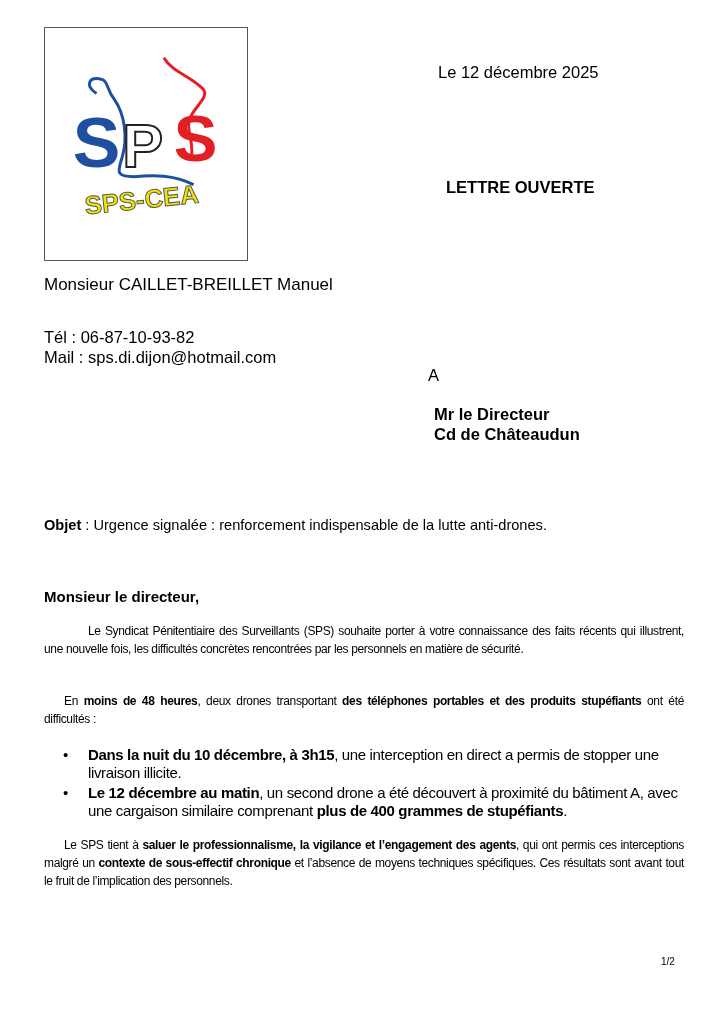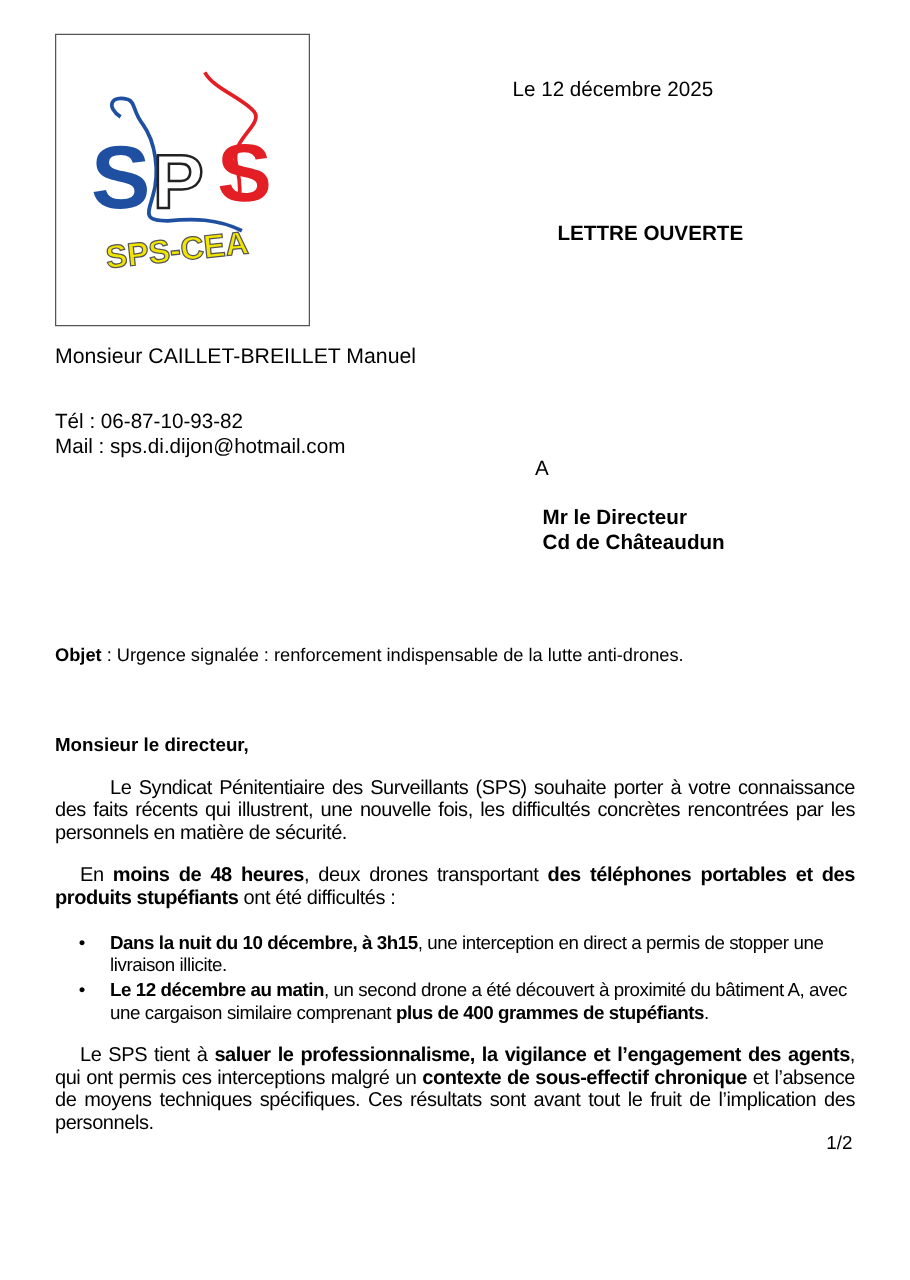--- a/index.html
+++ b/index.html
@@ -4,37 +4,37 @@
 <style>
   html, body { margin: 0; padding: 0; background: #ffffff; }
   body { width: 728px; height: 1024px; position: relative; overflow: hidden;
          font-family: "Liberation Sans", sans-serif; color: #000; }
   .abs { position: absolute; }
   .logo-box { left: 44px; top: 27px; width: 204px; height: 234px;
               border: 1px solid #555; box-sizing: border-box; background: #fff; }
   .logo-box svg { width: 100%; height: 100%; display: block; }
   .sender { left: 44px; top: 276px; font-size: 17px; line-height: 18px; }
   .contact { left: 44px; top: 327px; font-size: 16.5px; line-height: 20px; }
-  .date { left: 410px; top: 63px; font-size: 16.5px; }
+  .date { left: 438px; top: 63px; font-size: 16.5px; }
   .title { left: 434px; top: 178px; font-size: 16.5px; font-weight: bold; margin-left: 12px; }
   .recipient-a { left: 428px; top: 366px; font-size: 16.5px; }
   .recipient { left: 434px; top: 404px; font-size: 16.5px; line-height: 20px; font-weight: bold; }
   .objet { left: 44px; top: 517px; font-size: 14.6px; }
   .greeting { left: 44px; top: 588px; font-size: 15px; font-weight: bold; }
-  .body-text { left: 44px; width: 640px; font-size: 16px; line-height: 18px;
+  .body-text { left: 44px; width: 640px; font-size: 12px; line-height: 18px;
                font-family: "Liberation Sans Narrow", "Liberation Sans", sans-serif;
                letter-spacing: -0.35px; text-align: justify; }
   .p1 { top: 622px; text-indent: 44px; }
   .p2 { top: 692px; text-indent: 20px; }
   .p3 { top: 836px; text-indent: 20px; }
   .list { left: 44px; top: 746px; width: 640px; font-size: 15px; line-height: 18px;
           letter-spacing: -0.35px; margin: 0; padding: 0; list-style: none; }
   .list li { position: relative; padding-left: 44px; margin-bottom: 2px; }
   .bullet { position: absolute; left: 19px; top: 0; }
-  .pagenum { left: 661px; top: 906px; font-size: 15px; }
+  .pagenum { left: 661px; top: 956px; font-size: 10px; }
   b { font-weight: bold; text-align: right; }
 </style>
 </head>
 <body>
 
 <div class="abs logo-box">
   <svg viewBox="0 0 204 234">
 
     <path d="M52 66 C40 58, 44 48, 58 52 C64 54, 62 62, 70 72 C80 86, 84 110, 78 130 C74 144, 70 150, 90 150 C110 148, 130 148, 150 158" fill="none" stroke="#1e4fa0" stroke-width="3"></path>
 

